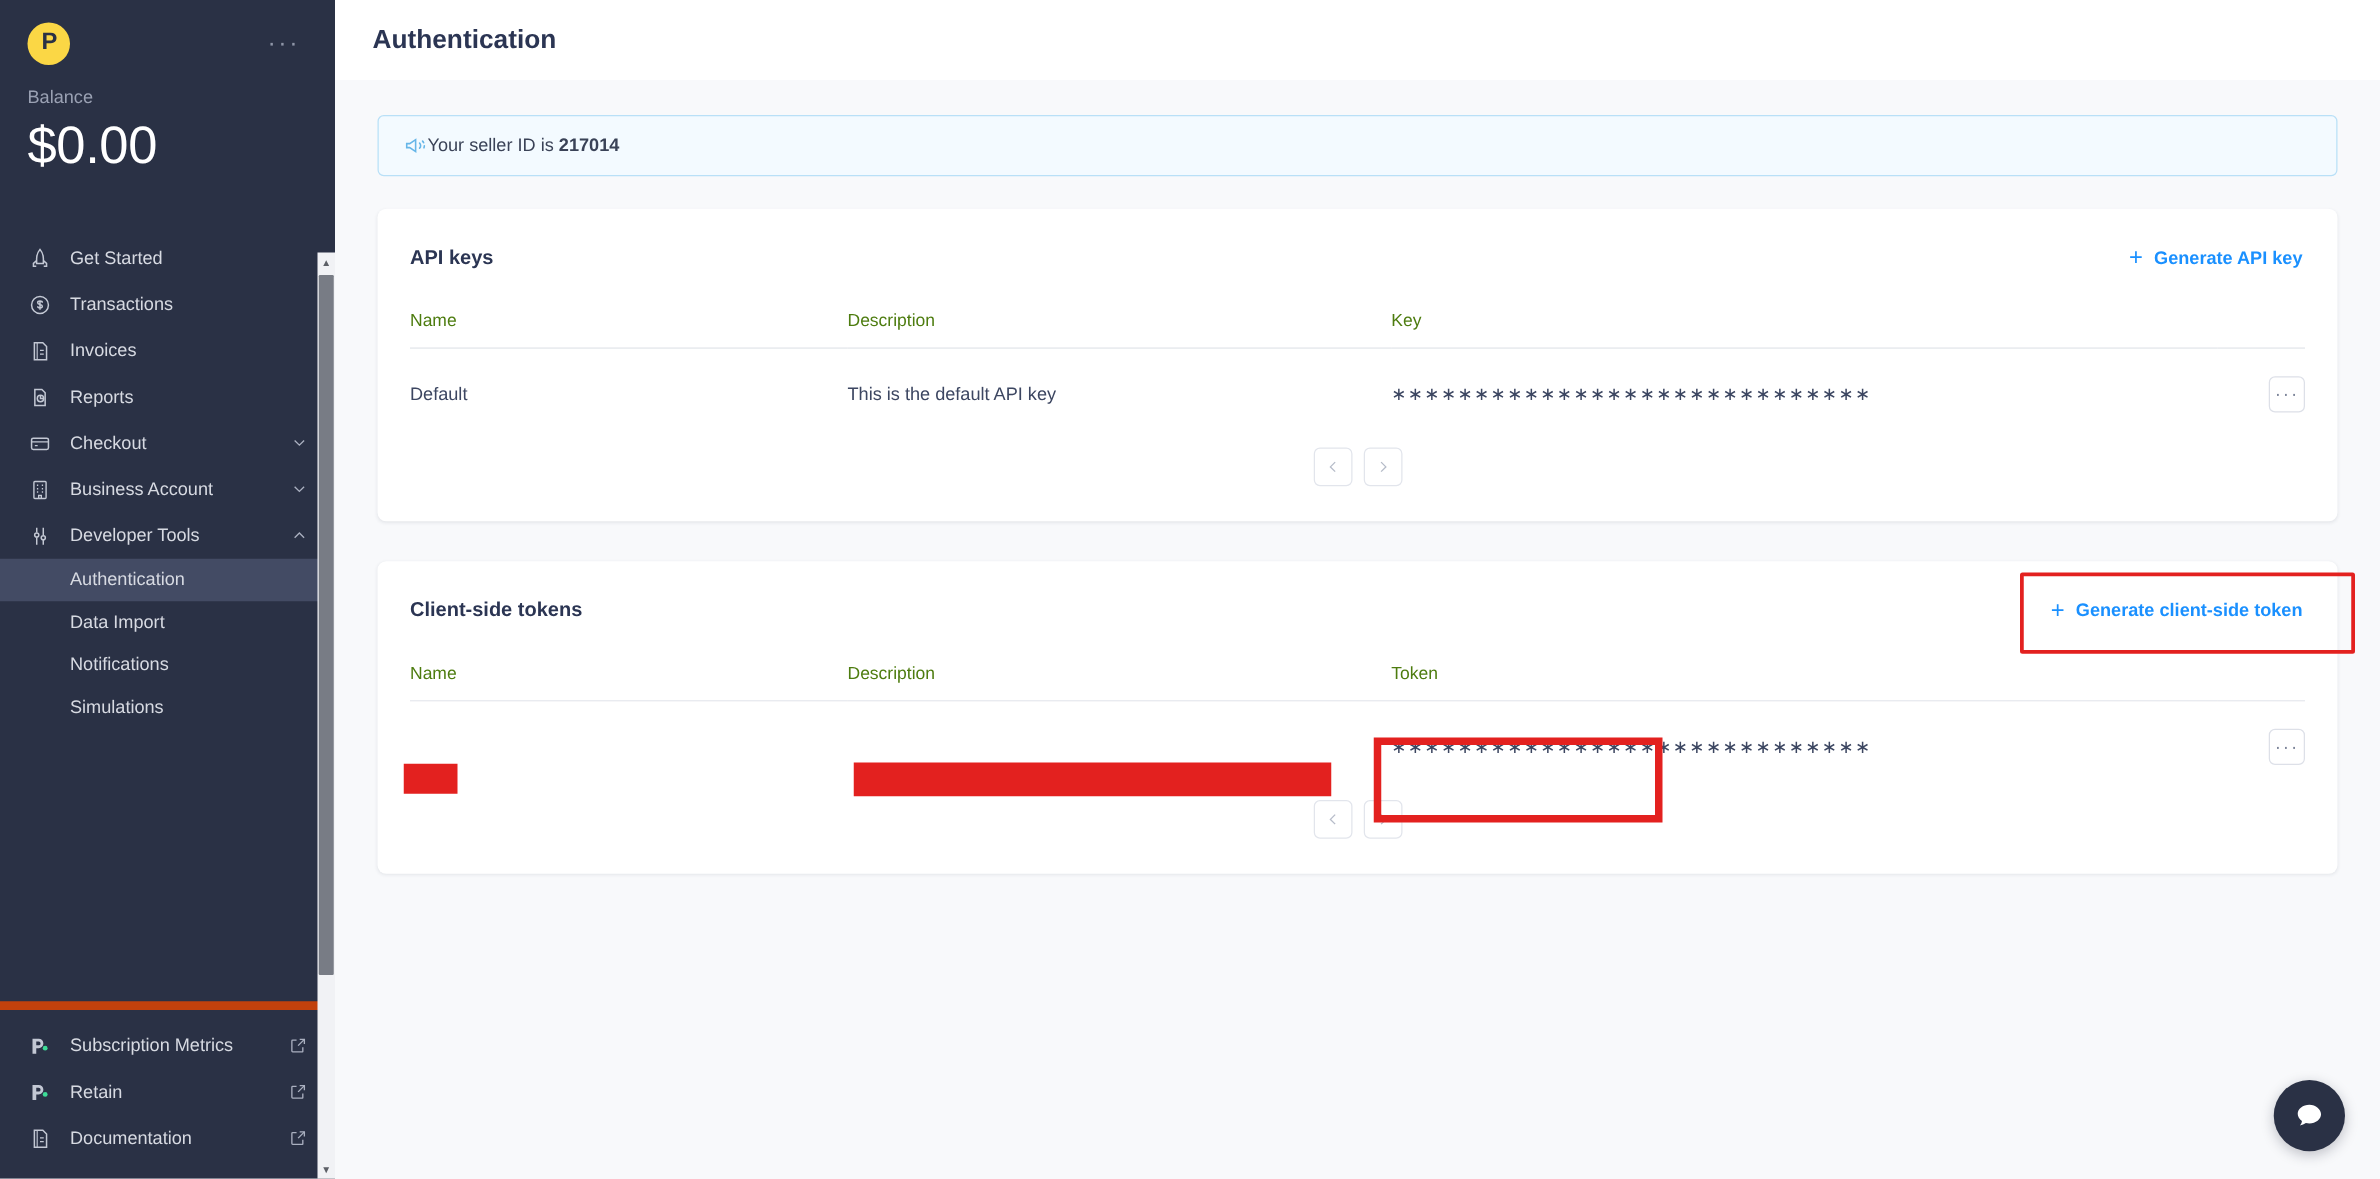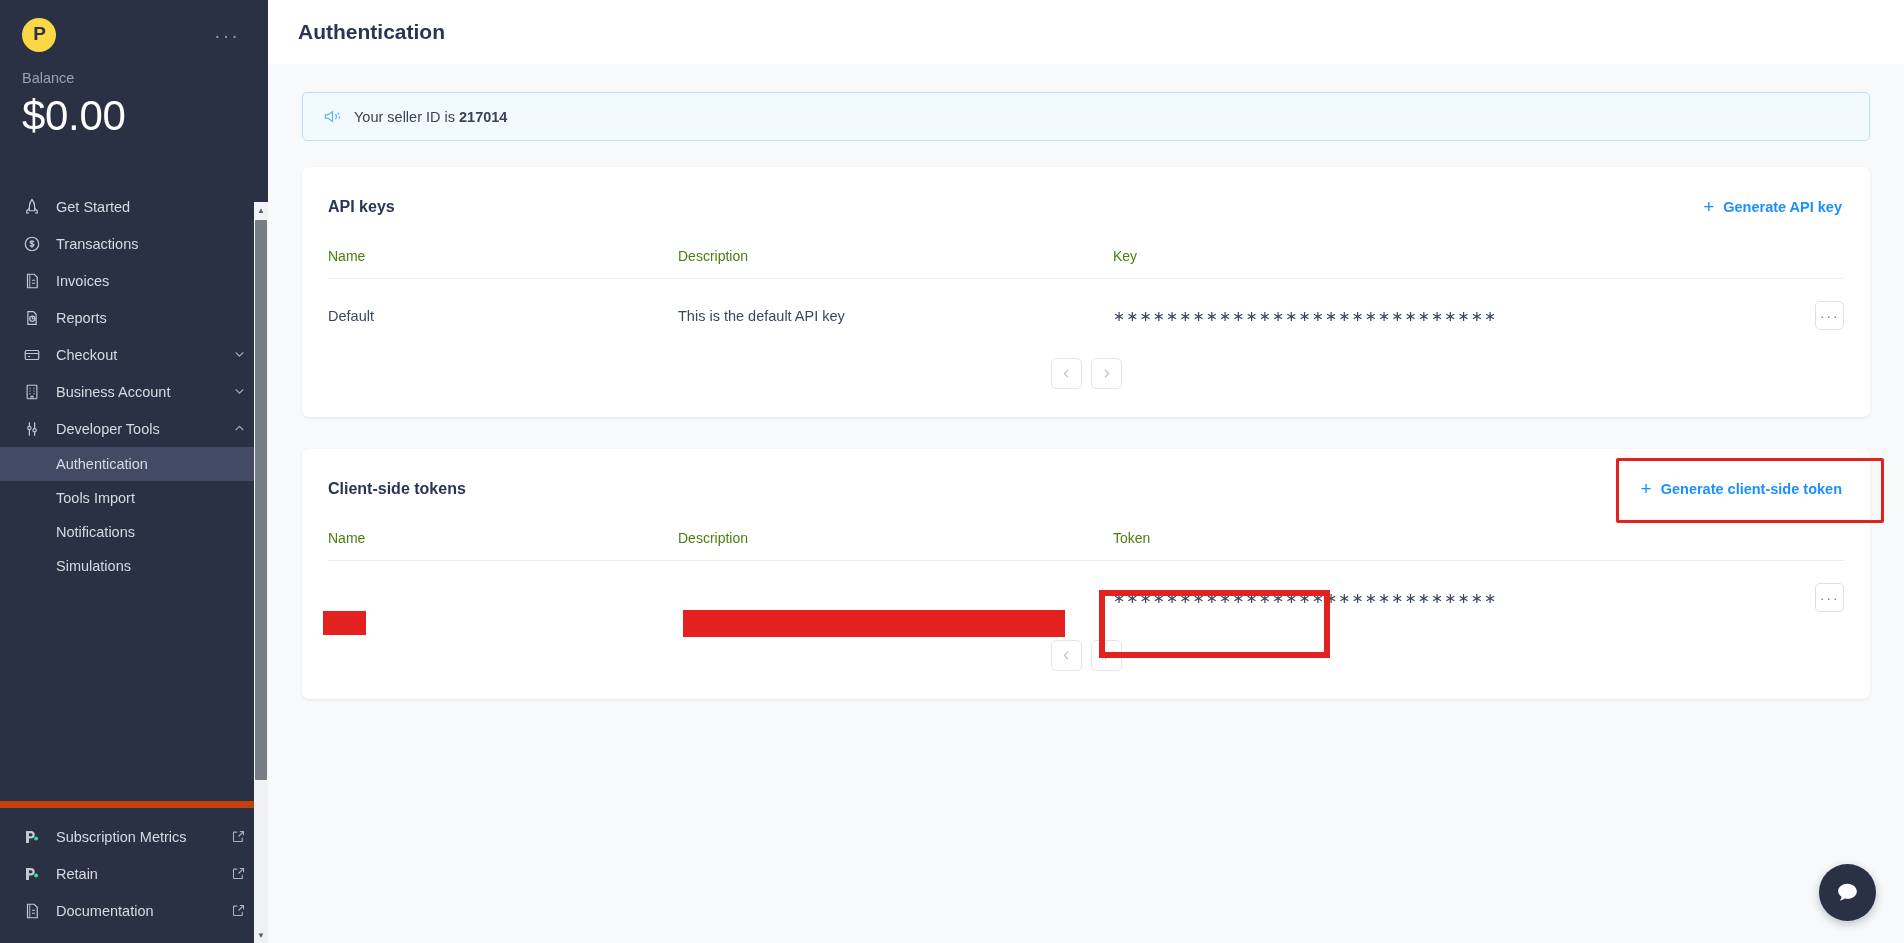--- a/index.html
+++ b/index.html
@@ -131,21 +131,21 @@
   }
   .page-title { font-size:21px; font-weight:700; color:#2b3553; }
 
   .content {
     flex:1 1 auto; padding:28px 34px 0 34px; overflow:hidden;
   }
 
   .banner {
     background:#f3faff; border:1px solid #b9e0f7;
     border-radius:5px;
-    display:flex; align-items:center; gap:12px;
+    display:flex; align-items:center; 
     padding:14px 20px;
     font-size:14.5px; color:#3a4257;
     margin-bottom:26px;
   }
   .banner .meg { color:#66b6e8; display:flex; align-items:center; }
   .banner .meg svg { width:19px; height:19px; }
   .banner b { font-weight:700; }
 
   .card {
     background:#fff;
@@ -343,21 +343,21 @@
           <svg viewBox="0 0 24 24" fill="none" stroke="currentColor" stroke-width="2">
               <path d="M5 15l7-7 7 7"></path>
             </svg>
         </span>
       </div>
 
       <div class="sub-item active">
         <span>Authentication</span>
       </div>
       <div class="sub-item">
-        <span>Tools Import</span>
+        <span>Data Import</span>
       </div>
       <div class="sub-item">
         <span>Notifications</span>
       </div>
       <div class="sub-item">
         <span>Simulations</span>
       </div>
     </div>
 
     <div class="sb-bottom">

